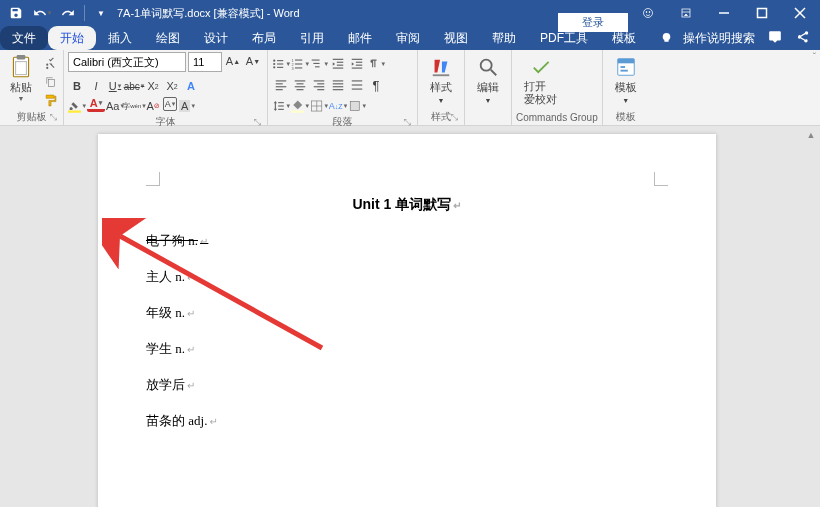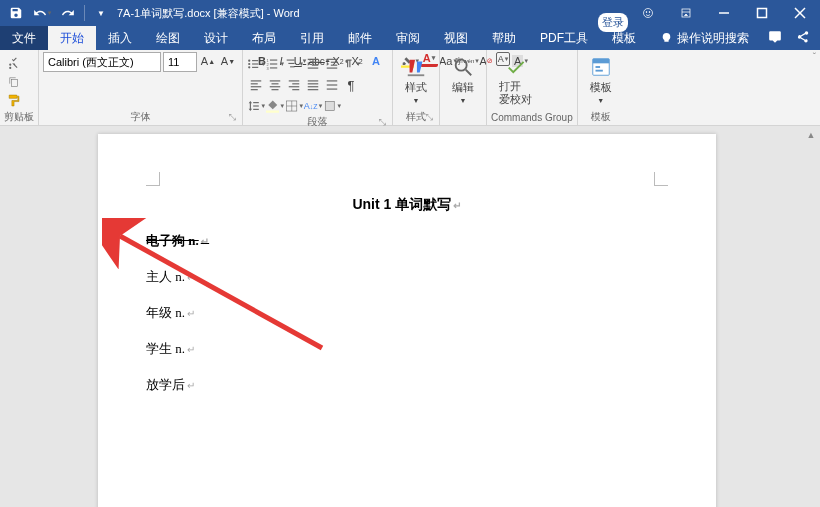--- a/index.html
+++ b/index.html
@@ -5,26 +5,26 @@
 * { margin: 0; padding: 0; box-sizing: border-box; font-family: "Microsoft YaHei", sans-serif; }
 body { width: 820px; height: 507px; background: #e6e6e6; overflow: hidden; position: relative; }
 
 .titlebar { height: 26px; background: #2b579a; display: flex; align-items: center; color: #fff; font-size: 11px; }
 .qat { display: flex; align-items: center; gap: 2px; padding: 0 4px; }
 .qat-btn { width: 24px; height: 22px; display: flex; align-items: center; justify-content: center; color: #fff; }
 .qat-btn svg { width: 14px; height: 14px; fill: #fff; }
 .qat-sep { width: 1px; height: 16px; background: rgba(255,255,255,.3); margin: 0 2px; }
 .title-center { flex: 1; text-align: left; }
 .title-right { display: flex; align-items: center; gap: 2px; padding-right: 2px; }
-.login-btn { background: #fff; color: #2b579a; padding: 2px 4px; font-size: 11px; border-radius: 8px; margin-top: 19px; }
+.login-btn { background: #fff; color: #2b579a; padding: 2px 24px; font-size: 11px; border-radius: 0; margin-top: 19px; }
 .win-btn { width: 36px; height: 26px; display: flex; align-items: center; justify-content: center; }
 .win-btn svg { width: 12px; height: 12px; stroke: #fff; fill: none; stroke-width: 1.5; }
 
 .ribbon-tabs { height: 24px; background: #2b579a; display: flex; align-items: stretch; color: #fff; font-size: 12px; }
-.tab { padding: 6px 12px; display: flex; align-items: center; }
+.tab { padding: 6px 12px; display: flex; align-items: center; border-radius: 9px; }
 .tab.file { background: #1e3f73; }
 .tab.active { background: #f3f3f3; color: #1d4ed8; }
 .tab-right { margin-left: auto; display: flex; align-items: center; padding-right: 10px; gap: 14px; }
 .tab-right svg { width: 14px; height: 14px; fill: #fff; }
 
 .ribbon { height: 76px; background: #f3f3f3; border-bottom: 1px solid #d4d4d4; display: flex; }
 .group { border-right: 1px solid #d4d4d4; display: flex; flex-direction: column; padding: 2px 4px 0; }
 .group-body { flex: 1; display: flex; align-items: flex-start; gap: 3px; }
 .group-label { height: 16px; font-size: 10px; color: #666; text-align: center; display: flex; align-items: center; justify-content: center; position: relative; }
 .group-label .launcher { position: absolute; right: 2px; font-size: 9px; color: #888; }
@@ -47,21 +47,21 @@
 .big-btn svg { width: 22px; height: 22px; }
 
 .doc-area { position: absolute; top: 126px; left: 0; right: 0; bottom: 0; background: #e6e6e6; overflow: hidden; }
 .scroll-up { position: absolute; right: 2px; top: 2px; width: 14px; height: 14px; display: flex; align-items: center; justify-content: center; color: #888; font-size: 9px; }
 .page { position: absolute; left: 98px; top: 8px; width: 618px; background: #fff; box-shadow: 0 0 4px rgba(0,0,0,.2); bottom: -50px; padding: 38px 48px 20px; }
 .corner-tl, .corner-tr { position: absolute; width: 14px; height: 14px; border-color: #bbb; }
 .corner-tl { left: 48px; top: 38px; border-left: 1px solid #bbb; border-top: 1px solid #bbb; transform: rotate(180deg);}
 .corner-tr { right: 48px; top: 38px; border-right: 1px solid #bbb; border-top: 1px solid #bbb; transform: rotate(180deg);}
 .doc-title { text-align: center; font-size: 14px; font-weight: bold; margin: 24px 0 18px; font-family: "Times New Roman", SimSun, serif; }
 .doc-line { font-size: 13px; margin: 0 0 18px; font-family: SimSun, serif; color: #000; }
-.doc-line.strike { text-decoration: line-through; font-weight: bold; }
+.doc-line.strike { text-decoration: line-through; }
 .ret { color: #aaa; font-size: 10px; margin-left: 2px; }
 
 .annot-arrow { position: absolute; pointer-events: none; z-index: 50; }
 </style>
 </head>
 <body>
 
 <div class="titlebar">
   <div class="qat">
     <div class="qat-btn">
@@ -126,40 +126,49 @@
   <div class="tab">绘图</div>
   <div class="tab">设计</div>
   <div class="tab">布局</div>
   <div class="tab">引用</div>
   <div class="tab">邮件</div>
   <div class="tab">审阅</div>
   <div class="tab">视图</div>
   <div class="tab">帮助</div>
   <div class="tab">PDF工具</div>
   <div class="tab">模板</div>
-  <div class="tab" style="gap:4px">
+  <div class="tab" style="gap:10px">
       <svg viewBox="0 0 24 24" style="width:13px;height:13px;fill:#fff">
         <path d="M12 2a7 7 0 00-7 7c0 2.38 1.19 4.47 3 5.74V17a1 1 0 001 1h6a1 1 0 001-1v-2.26c1.81-1.27 3-3.36 3-5.74a7 7 0 00-7-7z"></path>
       </svg>
       <span>操作说明搜索</span>
     </div>
   <div class="tab-right">
     <div><svg viewBox="0 0 24 24">
           <path d="M20 2H4a2 2 0 00-2 2v12a2 2 0 002 2h4l4 4 4-4h4a2 2 0 002-2V4a2 2 0 00-2-2z"></path>
         </svg></div>
     <div><svg viewBox="0 0 24 24">
           <path d="M18 16c-.8 0-1.5.3-2 .8l-7-4.1v-1.4l7-4.1c.5.5 1.2.8 2 .8a3 3 0 100-6 3 3 0 00-3 3v.2L8 9.3A3 3 0 105 15a3 3 0 002-1l7 4.1v.2a3 3 0 103-3z"></path>
         </svg></div>
   </div>
 </div>
 
 <div class="ribbon">
 
   <div class="group">
     <div class="group-body">
+      <div class="paste-col">
+        <svg viewBox="0 0 24 24">
+            <rect x="5" y="3" width="14" height="18" rx="1" fill="#fff" stroke="#a67c00"></rect>
+            <rect x="8" y="1" width="8" height="4" rx="1" fill="#888"></rect>
+            <rect x="7" y="7" width="10" height="12" fill="#fff" stroke="#bbb"></rect>
+          </svg>
+        <span style="font-size:11px;color:#444">粘贴</span>
+        <span style="font-size:7px;color:#666">▼</span>
+      </div>
       <div class="mini-col">
         <div class="mini-btn">
             <svg viewBox="0 0 24 24" style="width:13px;height:13px;fill:#666">
               <path d="M9.6 7.6L12 10l6-6-1.4-1.4L12 7.2 10.4 5.6 9 7l.6.6zM6 14a2 2 0 100 4 2 2 0 000-4zm0 6a2 2 0 100 4 2 2 0 000-4zm3.6-6.4L12 16l6 6 1.4-1.4L14.8 16l.6-.6L14 14l-4.4-.4z"></path>
             </svg>
           </div>
         <div class="mini-btn">
             <svg viewBox="0 0 24 24" style="width:13px;height:13px;fill:none;stroke:#666">
               <rect x="8" y="8" width="11" height="13"></rect>
               <path d="M5 16V5h11"></path>
@@ -172,21 +181,21 @@
           </div>
       </div>
     </div>
     <div class="group-label">
         <span>剪贴板</span>
         <span class="launcher">⤡</span>
       </div>
   </div>
 
   <div class="group" style="width:204px">
-    <div class="group-body" style="flex-direction:row;align-items:stretch;gap:16px">
+    <div class="group-body" style="flex-direction:column;align-items:stretch;gap:2px">
       <div class="font-sel">
         <input class="sel fontname" value="Calibri (西文正文)" style="">
         <input class="sel fontsize" value="11" style="">
         <div class="rbtn">A<sup style="font-size:7px">▲</sup></div>
         <div class="rbtn">A<sup style="font-size:7px">▼</sup></div>
       </div>
       <div class="btn-row">
         <div class="rbtn b">B</div>
         <div class="rbtn i">I</div>
         <div class="rbtn u dd">U</div>
@@ -420,20 +429,21 @@
   <div class="page">
     <div class="corner-tl"></div>
     <div class="corner-tr"></div>
     <div class="doc-title"><span>Unit 1 单词默写</span><span class="ret">↵</span></div>
     <div id="doc-lines">
         <div class="doc-line strike">电子狗 n.<span class="ret">↵</span></div>
         <div class="doc-line">主人 n.<span class="ret">↵</span></div>
         <div class="doc-line">年级 n.<span class="ret">↵</span></div>
         <div class="doc-line">学生 n.<span class="ret">↵</span></div>
         <div class="doc-line">放学后<span class="ret">↵</span></div>
+        <div class="doc-line">苗条的 adj.<span class="ret">↵</span></div>
       </div>
   </div>
 
   <svg class="annot-arrow" style="left:102px;top:92px" width="230" height="140">
     <defs>
         <marker id="ah" markerWidth="12" markerHeight="12" refX="3" refY="6" orient="auto">
           <path d="M0,0 L12,6 L0,12 L3,6 z" fill="#e53935"></path>
         </marker>
       </defs>
     <line x1="220" y1="130" x2="18" y2="18" stroke="#e53935" stroke-width="5" marker-end="url(#ah)"></line>

